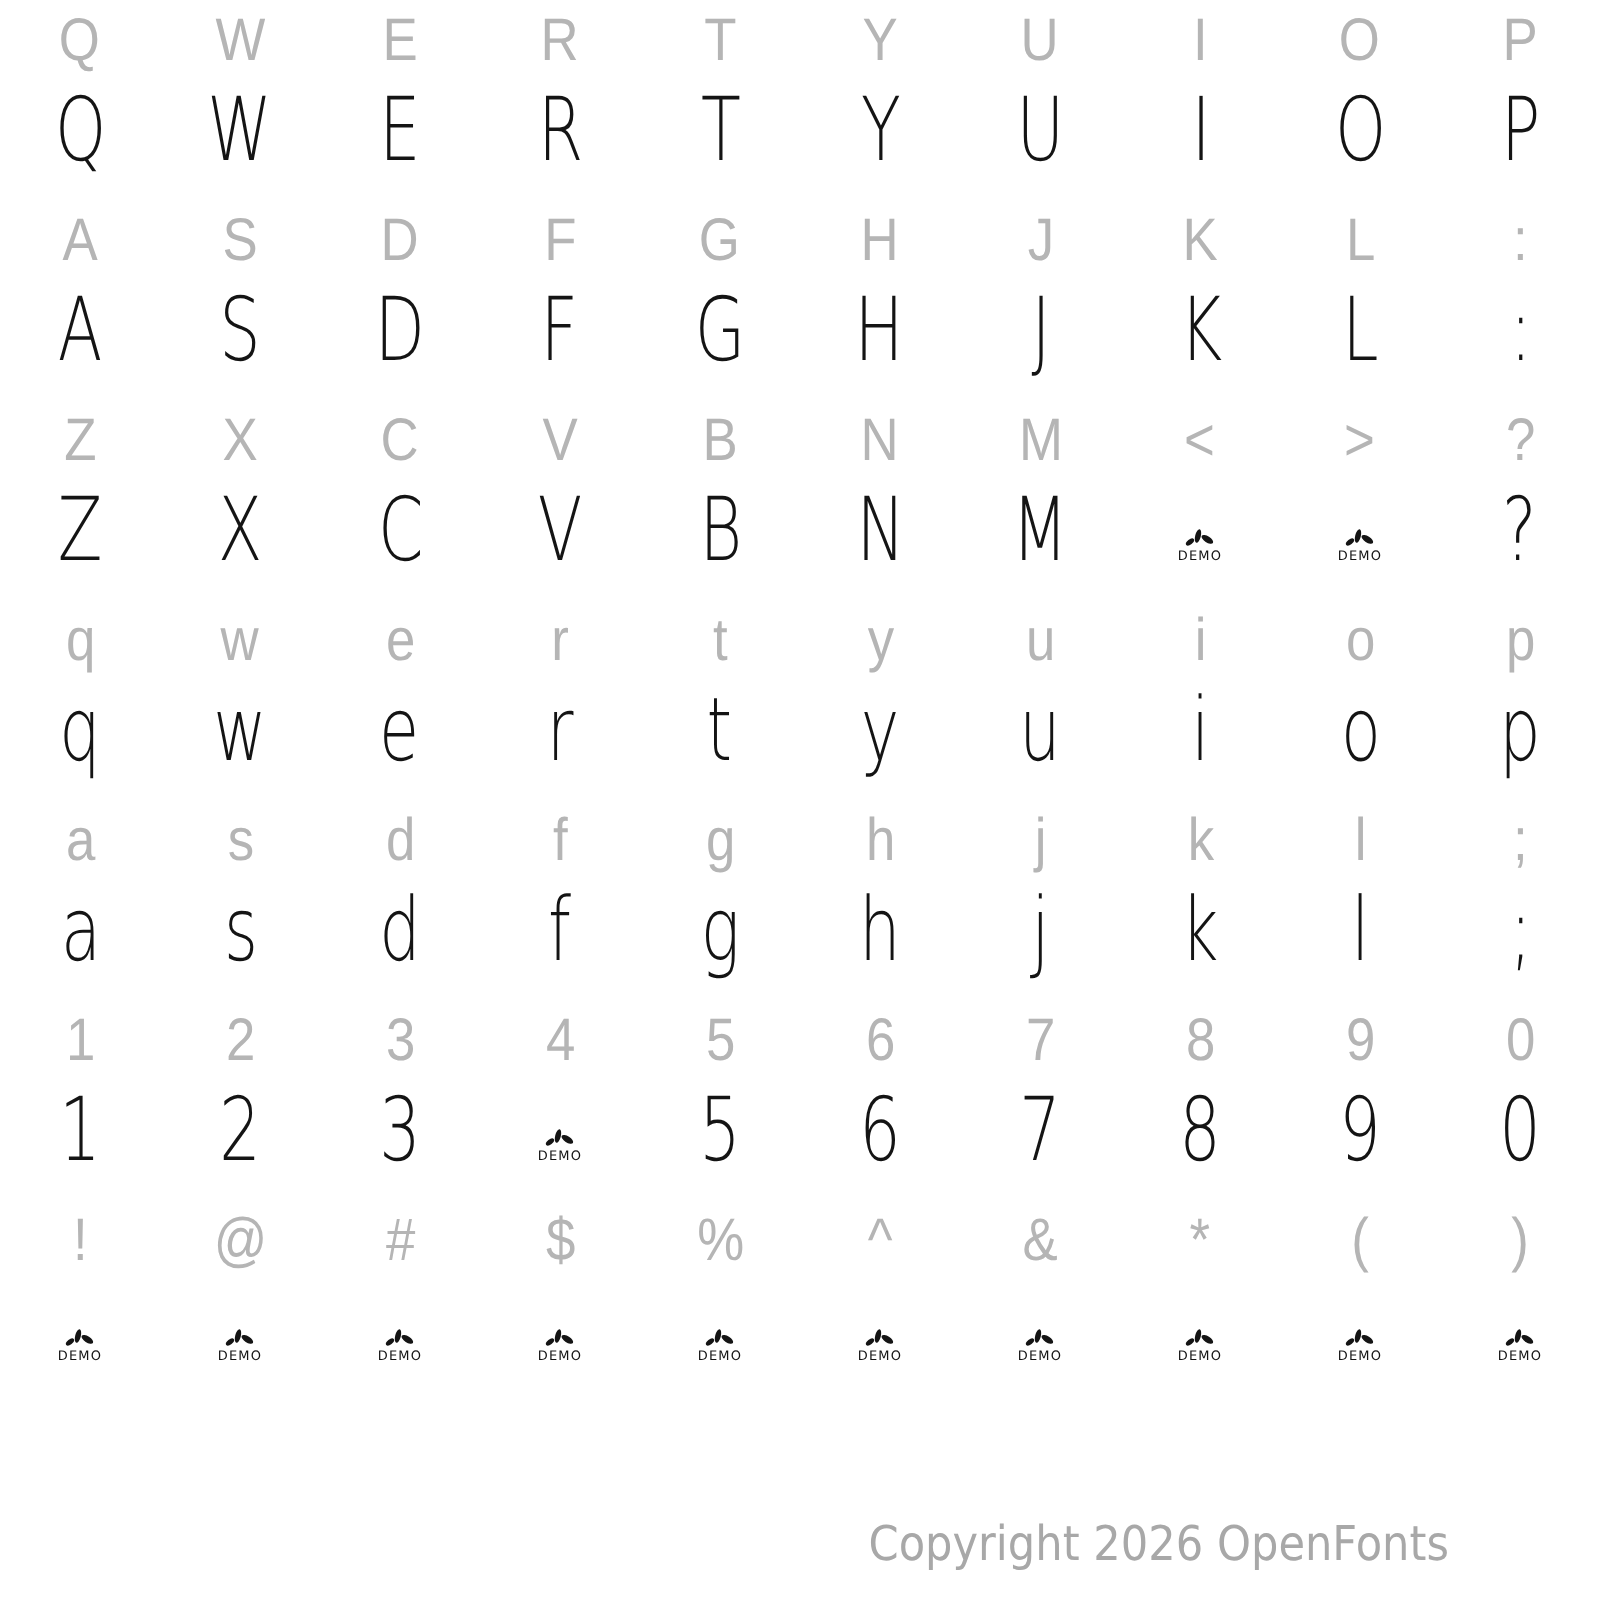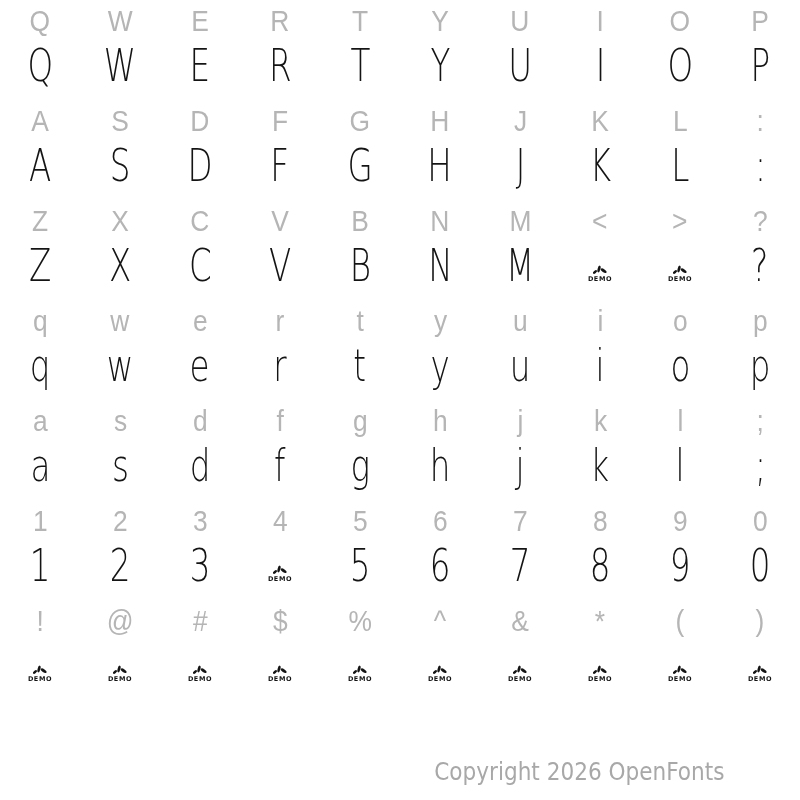--- a/index.html
+++ b/index.html
@@ -60,21 +60,21 @@
     line-height: normal;
   }
   .demo .orn {
     display: block;
     margin: 0 auto 1px auto;
   }
   .demo .lbl {
     display: block;
     font-size: 6.5px;
     line-height: 7px;
-    font-weight: 700;
+    font-weight: 400;
     letter-spacing: 0.6px;
     color: #141414;
     font-family: "DejaVu Sans", sans-serif;
     transform: none;
   }
   .copyright {
     position: absolute;
     right: 76px;
     bottom: 14px;
     font-size: 24px;

